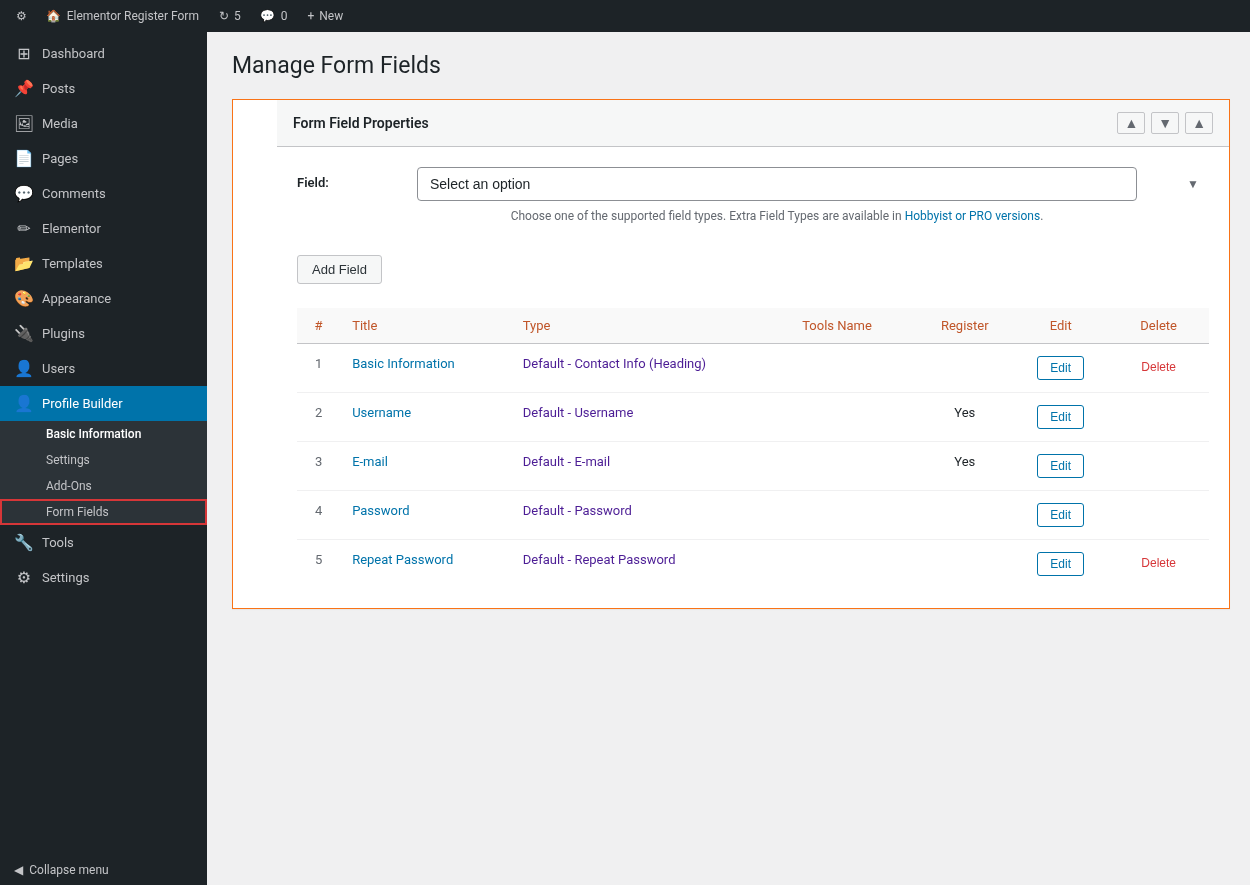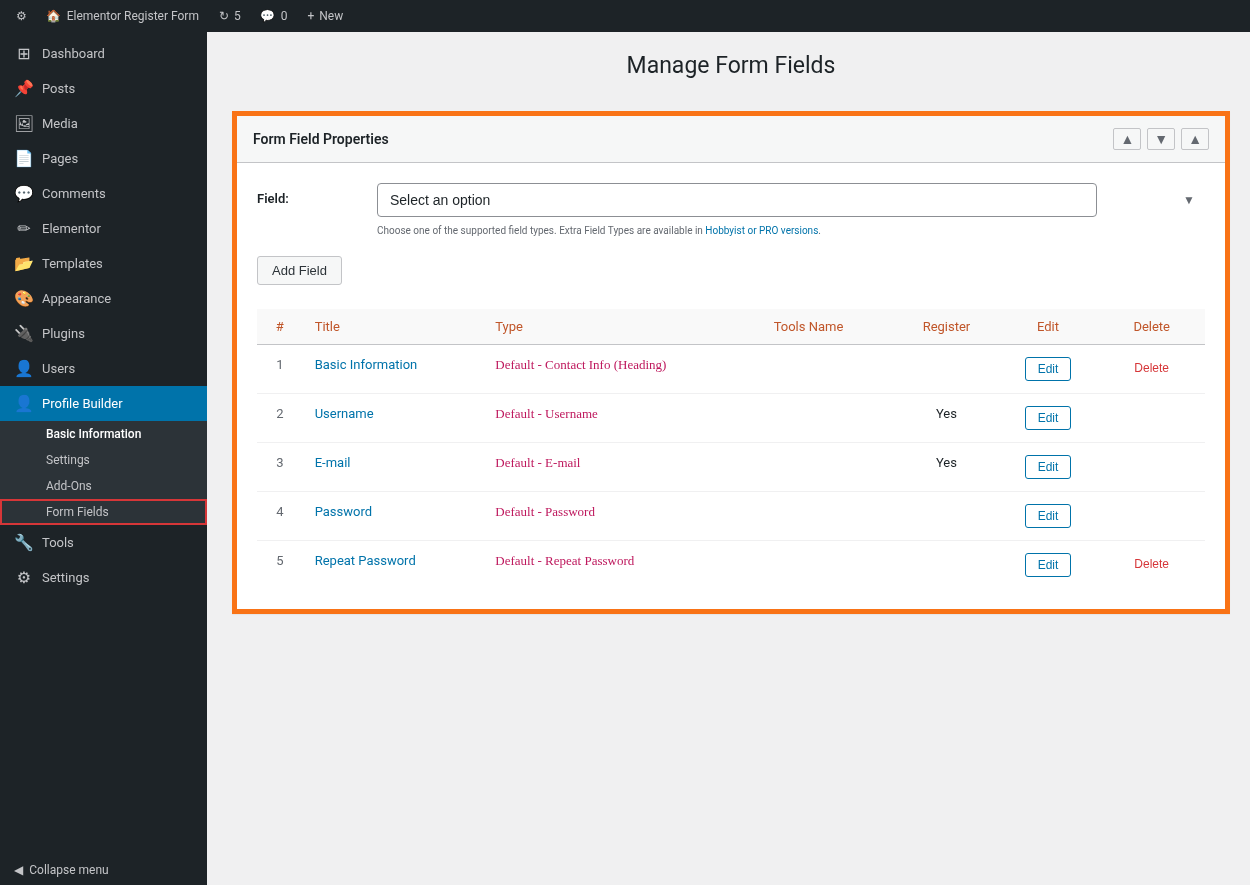--- a/index.html
+++ b/index.html
@@ -85,29 +85,29 @@
       flex: 1;
       overflow-y: auto;
       padding: 20px 20px 20px 25px;
       background: #f0f0f1;
     }
 
     .page-title {
       font-size: 23px;
       font-weight: 400;
       color: #1d2327;
-      margin-bottom: 32px;
-      text-align: center;
+      margin-bottom: 20px;
     }
 
     
     .panel {
       background: #fff;
-      border: 5px solid #f97316;
+      border: 1px solid #f97316;
       box-shadow: 0 1px 1px rgba(0,0,0,.04);
+      padding-left: 44px;
     }
 
     .panel-header {
       display: flex;
       align-items: center;
       justify-content: space-between;
       padding: 12px 16px;
       border-bottom: 1px solid #c3c4c7;
       background: #f6f7f7;
     }
@@ -127,21 +127,21 @@
       border-radius: 2px;
     }
 
     .panel-body { padding: 20px; }
 
     
     .field-row {
       display: flex;
       align-items: flex-start;
       gap: 20px;
-      margin-bottom: 8px;
+      margin-bottom: 20px;
     }
     .field-label {
       font-weight: 600;
       color: #1d2327;
       min-width: 100px;
       padding-top: 8px;
     }
     .field-input-wrap { flex: 1; }
 
     
@@ -163,23 +163,24 @@
       right: 10px;
       top: 50%;
       transform: translateY(-50%);
       color: #646970;
       pointer-events: none;
       font-size: 12px;
     }
     .field-help {
       margin-top: 6px;
       color: #646970;
-      font-size: 10px;
+      font-size: 12px;
       max-width: 720px;
       line-height: 1.5;
+      text-align: center;
     }
     .field-help a { color: #0073aa; text-decoration: none; }
 
     
     .btn-add-field {
       display: inline-block;
       margin: 10px 0 20px 0;
       padding: 6px 14px;
       background: #f6f7f7;
       border: 1px solid #c3c4c7;
@@ -208,21 +209,21 @@
     .fields-table td {
       padding: 12px 12px;
       border-bottom: 1px solid #f0f0f1;
       font-size: 13px;
       color: #1d2327;
       vertical-align: top;
     }
     .fields-table tr:last-child td { border-bottom: none; }
     .fields-table td.num { text-align: center; color: #646970; }
     .fields-table td.title { color: #0073aa; }
-    .fields-table td.type { color: #be185d; font-family: Liberation Serif, serif; }
+    .fields-table td.type { color: #4c1d95; }
 
     .btn-edit {
       display: inline-block;
       padding: 4px 12px;
       background: #fff;
       border: 1px solid #0073aa;
       color: #0073aa;
       font-size: 12px;
       border-radius: 3px;
       cursor: pointer;

